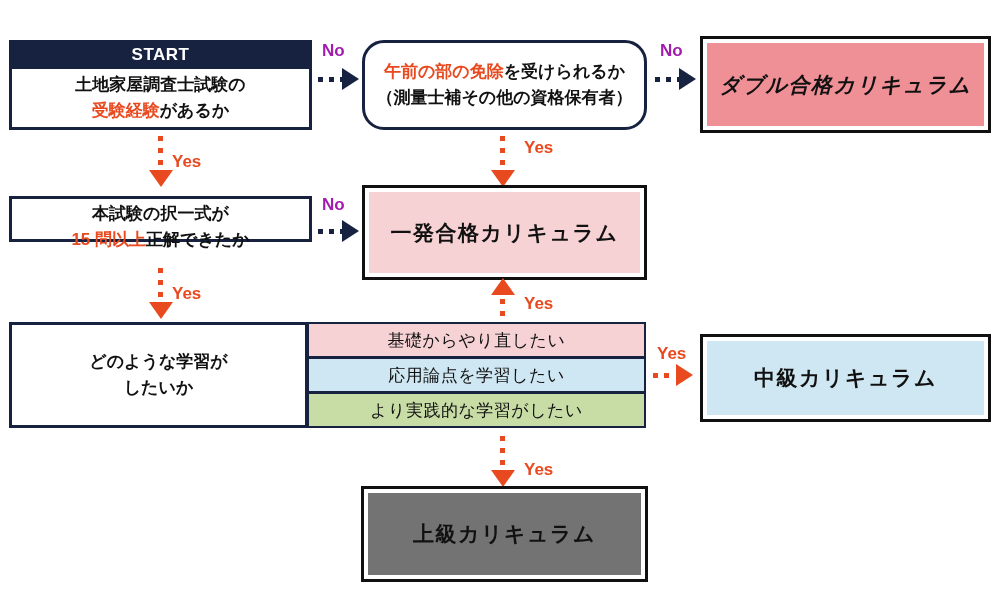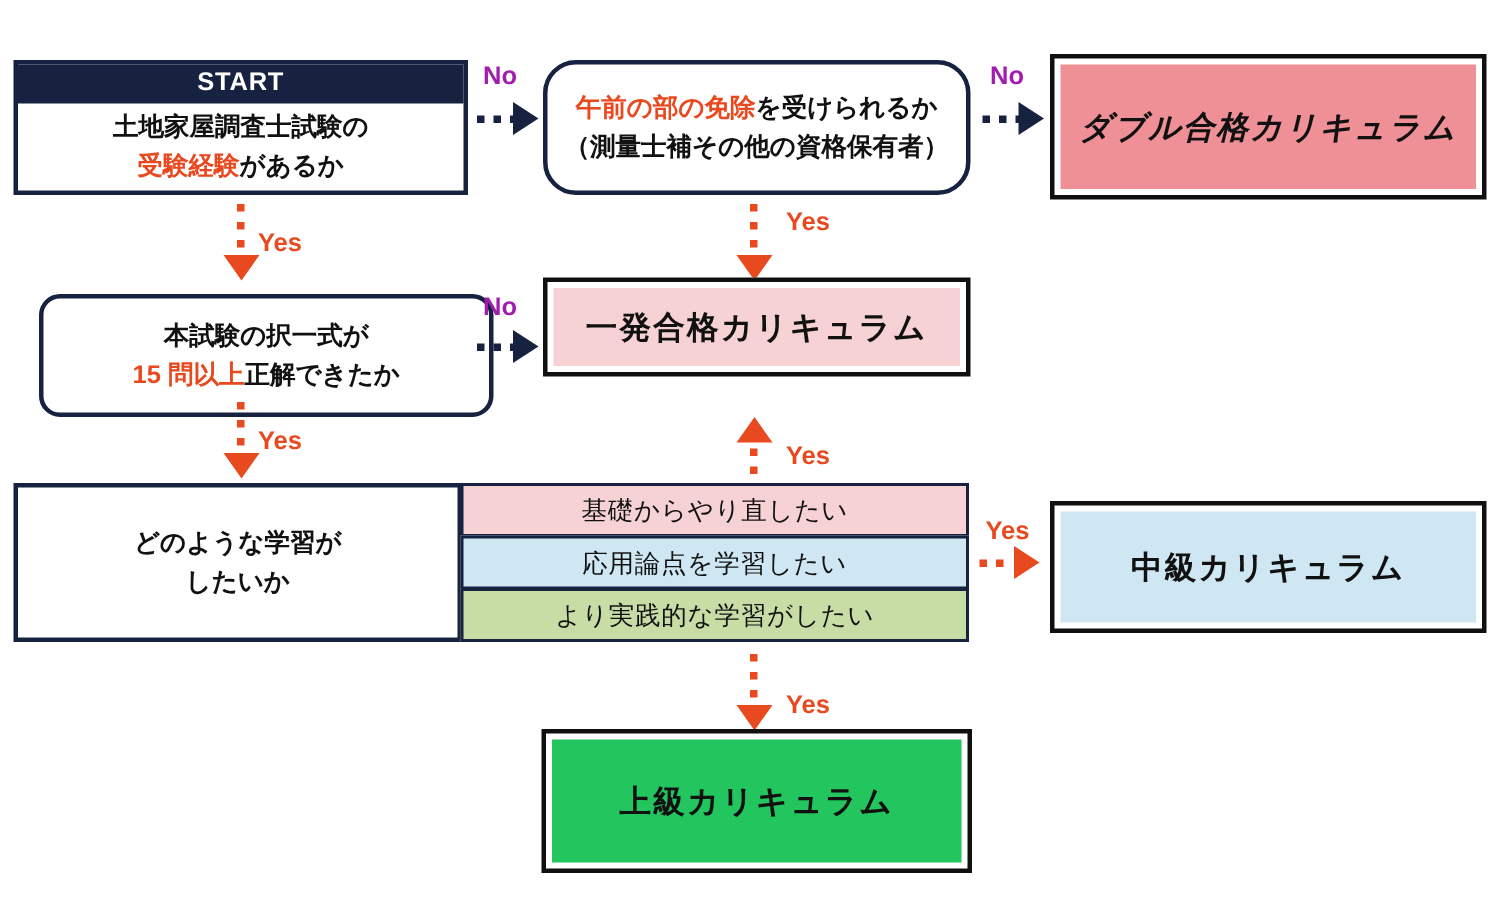--- a/index.html
+++ b/index.html
@@ -168,38 +168,38 @@
   <div class="arrow-label lbl-yes" style="left:172px; top:153px;">Yes</div>
 
   <div class="vdots c-orange" style="left:500px; top:136px;">
     <i></i>
       <i></i>
       <i></i>
   </div>
   <div class="tri tri-down c-orange" style="left:491px; top:170px;"></div>
   <div class="arrow-label lbl-yes" style="left:524px; top:139px;">Yes</div>
 
-  <div class="abs qbox" style="left:26px; top:196px; width:303px; height:82px;border-radius:14px;">
+  <div class="abs qbox" style="left:9px; top:196px; width:303px; height:46px;">
     <div class="qbox-body">
       <div class="inner">
         <div><span class="nn">本試験の択一式が</span></div>
         <div><span class="hl">15 問以上</span><span class="nn">正解できたか</span></div>
       </div>
     </div>
   </div>
 
   <div class="arrow-label lbl-no" style="left:322px; top:196px;">No</div>
   <div class="hdots c-navy" style="left:318px; top:229px;">
     <i></i>
       <i></i>
       <i></i>
   </div>
   <div class="tri tri-right c-navy" style="left:342px; top:220px;"></div>
 
-  <div class="abs rbox" style="left:362px; top:185px; width:285px; height:66px;">
+  <div class="abs rbox" style="left:362px; top:185px; width:285px; height:95px;">
     <div class="fill" style="background:#f6d2d4;">
       <span>一発合格カリキュラム</span>
     </div>
   </div>
 
   <div class="vdots c-orange" style="left:158px; top:268px;">
     <i></i>
       <i></i>
       <i></i>
   </div>
@@ -247,18 +247,18 @@
 
   <div class="vdots c-orange" style="left:500px; top:436px;">
     <i></i>
       <i></i>
       <i></i>
   </div>
   <div class="tri tri-down c-orange" style="left:491px; top:470px;"></div>
   <div class="arrow-label lbl-yes" style="left:524px; top:461px;">Yes</div>
 
   <div class="abs rbox" style="left:361px; top:486px; width:287px; height:96px;">
-    <div class="fill" style="background:#22c55e;">
+    <div class="fill" style="background:#737373;">
       <span>上級カリキュラム</span>
     </div>
   </div>
 
 </div>
 
 </body></html>

